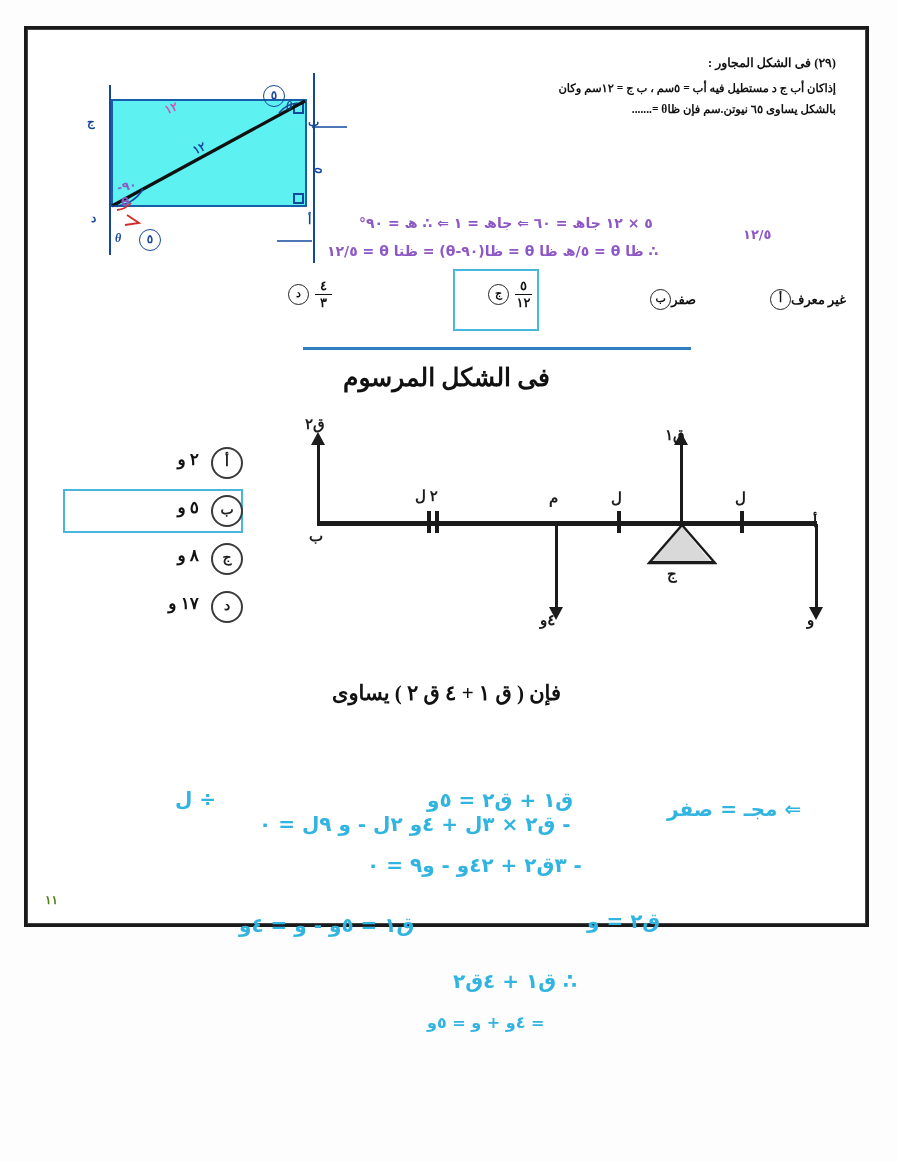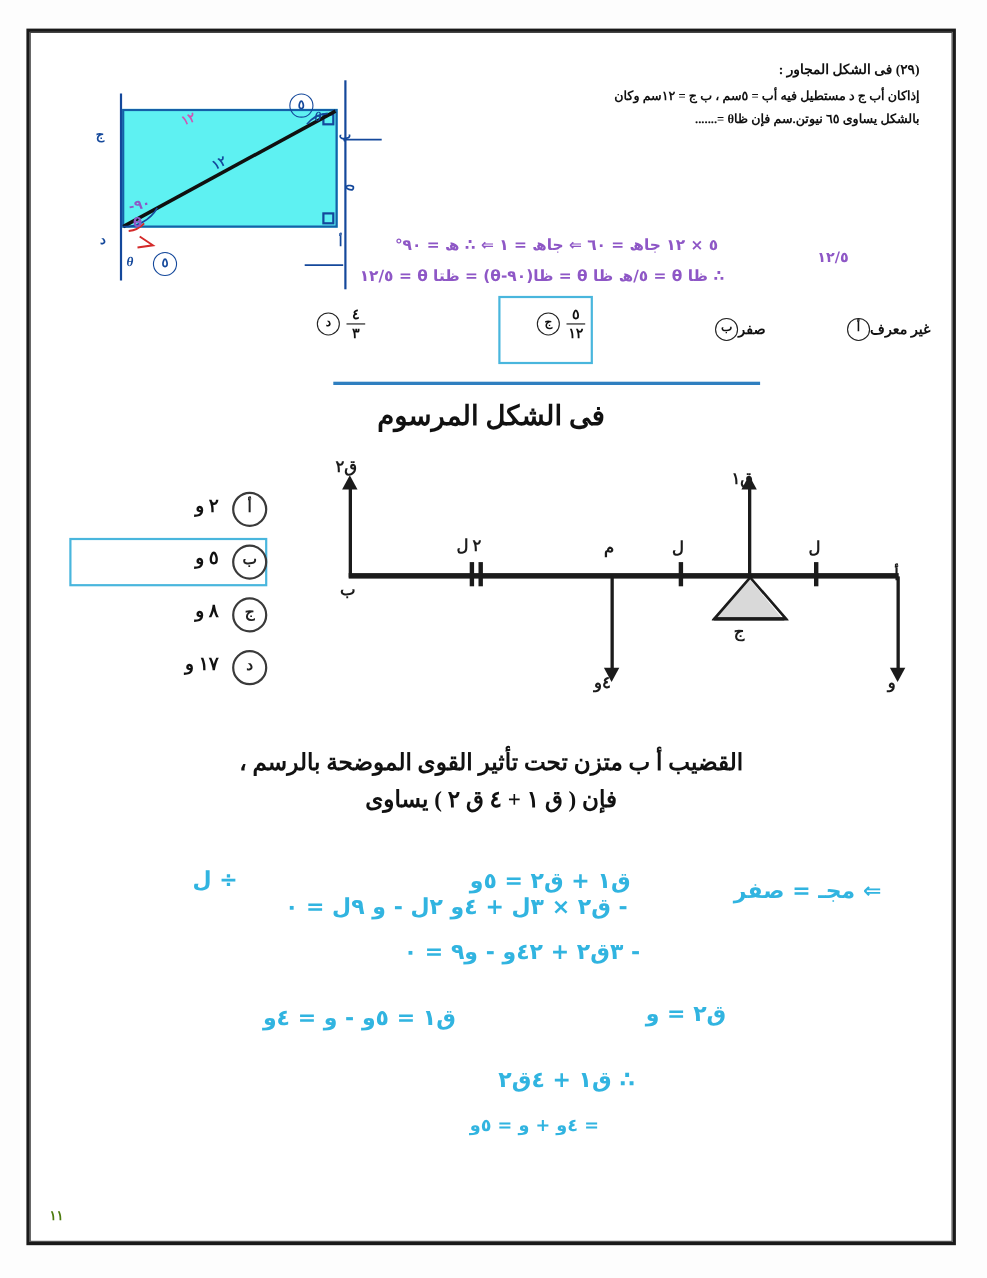--- a/index.html
+++ b/index.html
@@ -3,21 +3,21 @@
 <meta charset="utf-8">
 <title>Exam Page</title>
 <style>
   html,body{margin:0;padding:0;background:#ffffff;}
   body{
     width:897px;height:1162px;position:relative;overflow:hidden;
     font-family:"Liberation Serif", serif;
     background:#fdfdfd;
   }
   .page-frame{
-    position:absolute;left:24px;top:26px;width:845px;height:1106px;
+    position:absolute;left:24px;top:26px;width:845px;height:901px;
     border:3px solid #1a1a1a;background:#ffffff;box-sizing:border-box;
   }
   .inner-edge{
     position:absolute;left:0;top:0;width:100%;height:100%;
     border:1px solid #444;box-sizing:border-box;pointer-events:none;
   }
 
   
   .q29{
     position:absolute;right:30px;top:26px;width:360px;
@@ -242,21 +242,20 @@
     <div class="blab" style="left:316px;top:80px;">ل</div>
     <div class="blab" style="left:440px;top:80px;">ل</div>
     <div class="blab" style="left:372px;top:156px;">ج</div>
     <div class="blab" style="left:10px;top:6px;">ق٢</div>
     <div class="blab" style="left:370px;top:17px;text-align:center;">ق١</div>
     <div class="blab" style="left:245px;top:202px;">٤و</div>
     <div class="blab" style="left:512px;top:202px;">و</div>
   </div>
 
   <div class="statement">
-    <div>القضيب أ ب متزن تحت تأثير القوى الموضحة بالرسم ،</div>
     <div>فإن ( ق ١ + ٤ ق ٢ ) يساوى</div>
   </div>
 
   <div class="ink ink-blue" style="left:400px;top:722px;font-size:20px;margin-top:37px;">ق١ + ق٢ = ٥و</div>
   <div class="ink ink-blue" style="left:640px;top:768px;font-size:20px;">⇐ مجـ = صفر</div>
   <div class="ink ink-blue" style="left:232px;top:772px;font-size:20px;margin-top:11px;">- ق٢ × ٣ل + ٤و ٢ل - و ٩ل = ٠</div>
   <div class="ink ink-blue" style="left:148px;top:758px;font-size:20px;">÷ ل</div>
   <div class="ink ink-blue" style="left:340px;top:824px;font-size:20px;">- ٣ق٢ + ٤٢و - و٩ = ٠</div>
   <div class="ink ink-blue" style="left:560px;top:880px;font-size:20px;">ق٢ = و</div>
   <div class="ink ink-blue" style="left:212px;top:884px;font-size:20px;">ق١ = ٥و - و = ٤و</div>

